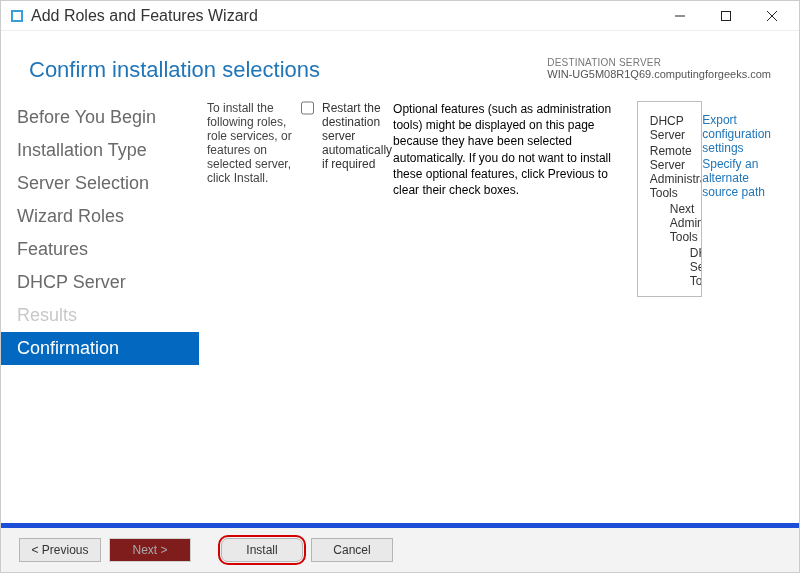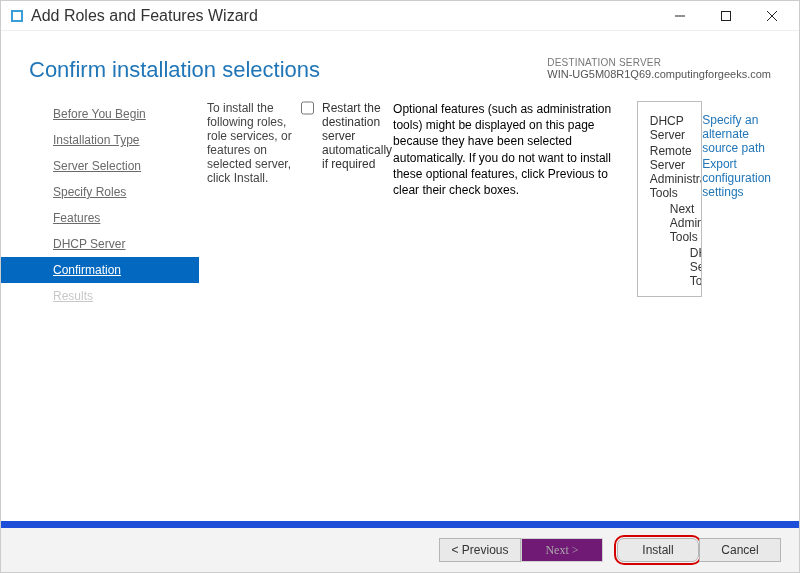--- a/index.html
+++ b/index.html
@@ -39,25 +39,24 @@
       padding: 26px 28px 18px 28px;
       gap: 33px;
     }
     .header-title { color: #2176b8; font-size: 22px; font-weight: 300; }
     .header-dest { text-align: left; color: #666; }
     .header-dest-label { font-size: 10px; color: #777; letter-spacing: 0.2px; }
     .header-dest-value { font-size: 11px; color: #555; }
     .main { display: flex; flex: 1; min-height: 0; }
     .sidebar { width: 198px; padding: 0; }
     .sidebar-item {
-      padding: 6px 10px 6px 52px;
+      padding: 6px 10px 6px 16px;
       color: #6a6a6a;
-      font-size: 12px;
+      font-size: 18px;
       cursor: default;
-      text-decoration: underline;
     }
     .sidebar-item.active { background: #0268c0; color: #fff; }
     .sidebar-item.disabled { color: #c8c8c8; }
     .content { flex: 1; padding: 0 28px 0 8px; display: flex; }
     .instr { color: #444; font-size: 12px; margin-bottom: 12px; }
     .cb-row { display: flex; align-items: flex-start; margin-bottom: 22px; }
     .cb-row input { width: 14px; height: 14px; margin-right: 8px; }
     .cb-row label { color: #333; font-size: 12px; }
     .note { color: #000000; font-size: 12px; line-height: 1.35; }
     .selection-box {
@@ -67,36 +66,36 @@
       font-size: 12px;
       color: #333;
       overflow: auto;
     }
     .sel-l0 { margin: 2px 0; }
     .sel-l1 { margin: 2px 0 2px 20px; }
     .sel-l2 { margin: 2px 0 2px 40px; }
     .links { margin-top: 12px; }
     .links a { color: #2176b8; text-decoration: none; font-size: 12px; display: block; margin-bottom: 2px; }
     .footer {
-      border-top: 7px solid #1d4ed8;
+      border-top: 5px solid #1d4ed8;
       background: #f3f3f3;
       padding: 10px 18px;
       display: flex;
-      justify-content: flex-end;
+      gap: 8px;
     }
     .btn {
       min-width: 82px;
       height: 24px;
       background: #e9e9e9;
       border: 1px solid #b5b5b5;
       color: #333;
       font-size: 12px;
       padding: 0 10px;
     }
-    .btn.disabled { color: #aaa; border-color: #d0d0d0; background: #701a75; font-family: Liberation Serif, serif; }
+    .btn.disabled { color: #aaa; border-color: #d0d0d0; background: #7f1d1d; }
     .btn.highlight { outline: 2px solid #d40000; outline-offset: 1px; border-radius: 7px; }
     .gap { width: 14px; }
   </style>
 </head>
 <body>
 
 <div class="titlebar">
   <span class="titlebar-icon">
     <svg viewBox="0 0 16 16">
         <rect x="2" y="2" width="12" height="12" fill="#3c9ed8"></rect>
@@ -130,47 +129,47 @@
     <div class="header-dest-label">DESTINATION SERVER</div>
     <div class="header-dest-value">WIN-UG5M08R1Q69.computingforgeeks.com</div>
   </div>
 </div>
 
 <div class="main">
   <div class="sidebar">
     <div class="sidebar-item">Before You Begin</div>
     <div class="sidebar-item">Installation Type</div>
     <div class="sidebar-item">Server Selection</div>
-    <div class="sidebar-item">Specify Roles</div>
+    <div class="sidebar-item">Wizard Roles</div>
     <div class="sidebar-item">Features</div>
     <div class="sidebar-item">DHCP Server</div>
+    <div class="sidebar-item disabled">Results</div>
     <div class="sidebar-item active">Confirmation</div>
-    <div class="sidebar-item disabled">Results</div>
   </div>
 
   <div class="content">
     <div class="instr">To install the following roles, role services, or features on selected server, click Install.</div>
 
     <div class="cb-row">
       <input type="checkbox" style="">
       <label>Restart the destination server automatically if required</label>
     </div>
 
     <div class="note">Optional features (such as administration tools) might be displayed on this page because they have been selected automatically. If you do not want to install these optional features, click Previous to clear their check boxes.</div>
 
     <div class="selection-box">
       <div class="sel-l0">DHCP Server</div>
       <div class="sel-l0">Remote Server Administration Tools</div>
       <div class="sel-l1">Next Administration Tools</div>
       <div class="sel-l2">DHCP Server Tools</div>
     </div>
 
     <div class="links">
+      <a href="#">Export configuration settings</a>
       <a href="#">Specify an alternate source path</a>
-      <a href="#">Export configuration settings</a>
     </div>
   </div>
 </div>
 
 <div class="footer">
   <button class="btn">&lt; Previous</button>
   <button class="btn disabled">Next &gt;</button>
   <span class="gap"></span>
   <button class="btn highlight">Install</button>
   <button class="btn">Cancel</button>

